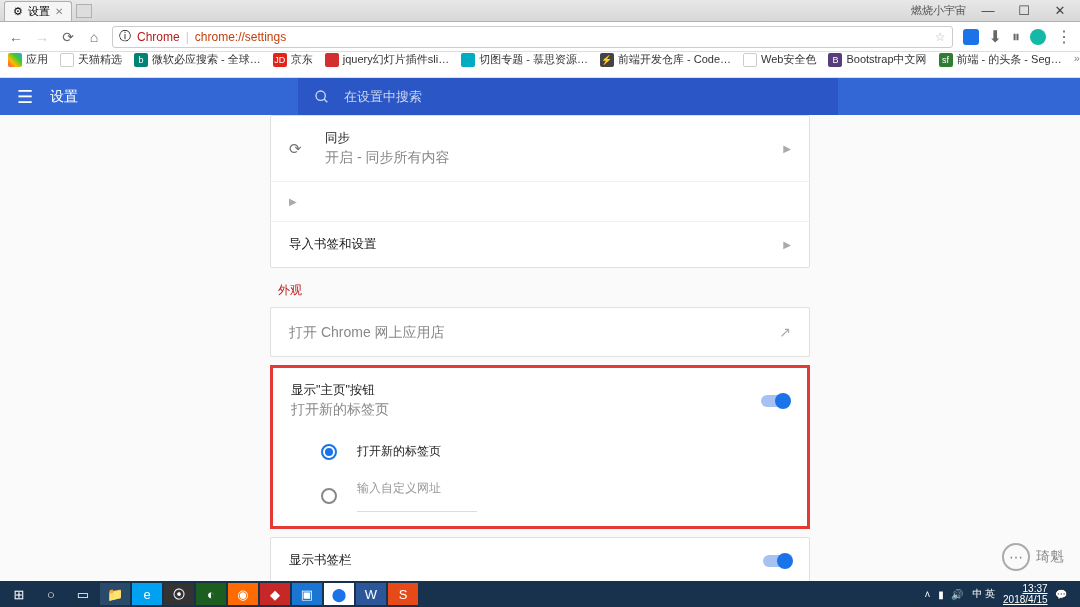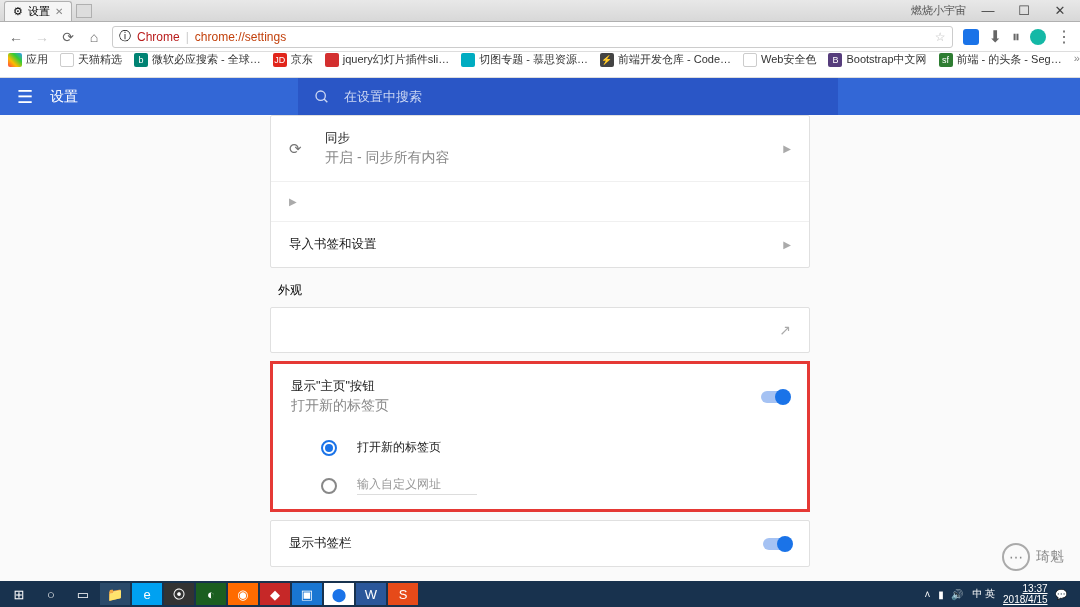--- a/index.html
+++ b/index.html
@@ -25,40 +25,40 @@
 .bk { display: flex; align-items: center; gap: 4px; white-space: nowrap; }
 .bk-ico { width: 14px; height: 14px; border-radius: 2px; display: inline-flex; align-items: center; justify-content: center; font-size: 9px; color: #fff; }
 
 .app-header { height: 37px; background: #3367d6; display: flex; align-items: center; color: #fff; }
 .menu-btn { width: 50px; display: flex; align-items: center; justify-content: center; font-size: 18px; }
 .app-title { font-size: 14px; }
 .search-area { margin-left: 220px; width: 540px; height: 37px; background: #2a56c6; display: flex; align-items: center; padding: 0 16px; gap: 14px; color: #cdd8f3; font-size: 13px; }
 
 .content { position: absolute; top: 115px; left: 0; right: 0; bottom: 26px; background: #fafafa; display: flex; justify-content: center; overflow: hidden; }
 .col { width: 540px; }
-.section-label { font-size: 12px; color: #000000; padding: 14px 8px 8px; }
+.section-label { font-size: 12px; color: #b91c1c; padding: 14px 8px 8px; }
 .card { background: #fff; border: 1px solid #e0e0e0; border-radius: 2px; }
 .row { padding: 14px 18px; display: flex; align-items: center; border-bottom: 1px solid #f0f0f0; }
 .row:last-child { border-bottom: none; }
 .row-ico { width: 36px; color: #757575; font-size: 15px; }
 .row-body { flex: 1; }
 .row-title { font-size: 12.5px; color: #222; }
 .row-sub { font-size: 14px; color: #888; margin-top: 2px; }
 .row-arrow { color: #aaa; font-size: 10px; }
 .openlink { color: #aaa; font-size: 14px; }
 
 .highlight-card { background: #fff; border: 3px solid #e53935; margin-top: 8px; padding-bottom: 4px; }
 .toggle { width: 28px; height: 12px; background: #a5c2f3; border-radius: 6px; position: relative; }
 .toggle::after { content: ""; position: absolute; right: -2px; top: -2px; width: 16px; height: 16px; background: #1a73e8; border-radius: 50%; }
 .radio-row { display: flex; align-items: center; padding: 10px 18px 10px 48px; gap: 20px; }
 .radio { width: 16px; height: 16px; border: 2px solid #1a73e8; border-radius: 50%; display: flex; align-items: center; justify-content: center; }
 .radio.off { border-color: #888; }
 .radio .dot { width: 8px; height: 8px; background: #1a73e8; border-radius: 50%; }
 .radio-label { font-size: 12px; color: #222; }
-.radio-label.ph { color: #999; border-bottom: 1px solid #ddd; padding-bottom: 1px; width: 120px; }
+.radio-label.ph { color: #999; border-bottom: 1px solid #ddd; padding-bottom: 14px; width: 120px; }
 
 .taskbar { position: absolute; bottom: 0; left: 0; right: 0; height: 26px; background: #18324e; display: flex; align-items: center; padding: 0 4px; gap: 2px; }
 .tb-item { width: 30px; height: 22px; display: flex; align-items: center; justify-content: center; color: #fff; font-size: 13px; }
 .tb-right { margin-left: auto; display: flex; align-items: center; gap: 8px; color: #fff; font-size: 10px; padding-right: 8px; }
 .tb-clock { text-align: right; line-height: 1.1; text-decoration: underline; }
 
 .chat-bubble { position: absolute; right: 16px; bottom: 36px; display: flex; align-items: center; gap: 6px; color: #888; font-size: 14px; }
 .chat-ico { width: 28px; height: 28px; border: 2px solid #aaa; border-radius: 50%; display: flex; align-items: center; justify-content: center; }
 
 svg { display: block; }
@@ -180,20 +180,21 @@
           </div>
         <div class="row-arrow">▶</div>
       </div>
     </div>
 
     <div class="section-label">外观</div>
 
     <div class="card">
       <div class="row">
         <div class="row-body">
+          <div class="row-sub">打开 Chrome 网上应用店</div>
         </div>
         <div class="openlink">↗</div>
       </div>
     </div>
 
     <div class="highlight-card">
       <div class="row" style="border-bottom:none">
         <div class="row-body">
           <div class="row-title">显示"主页"按钮</div>
           <div class="row-sub">打开新的标签页</div>

